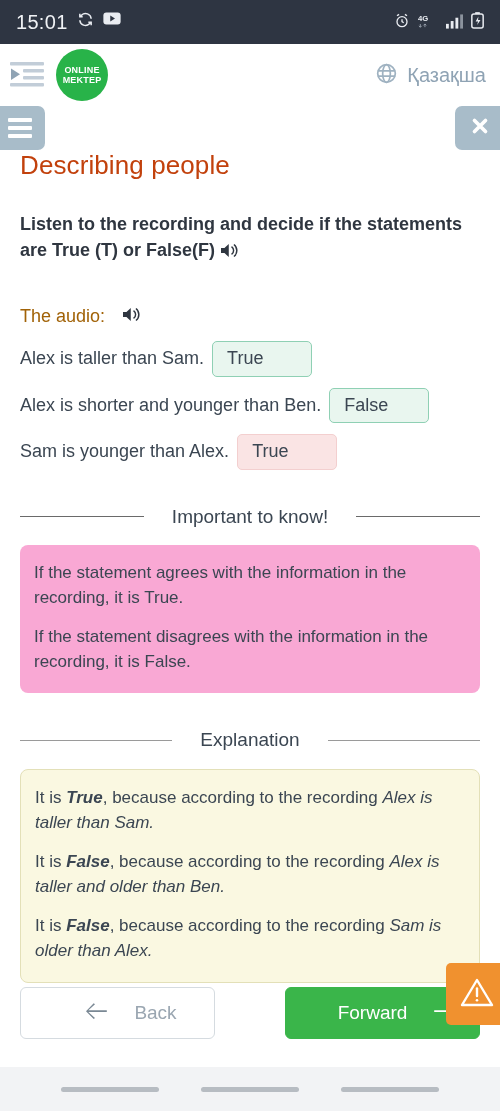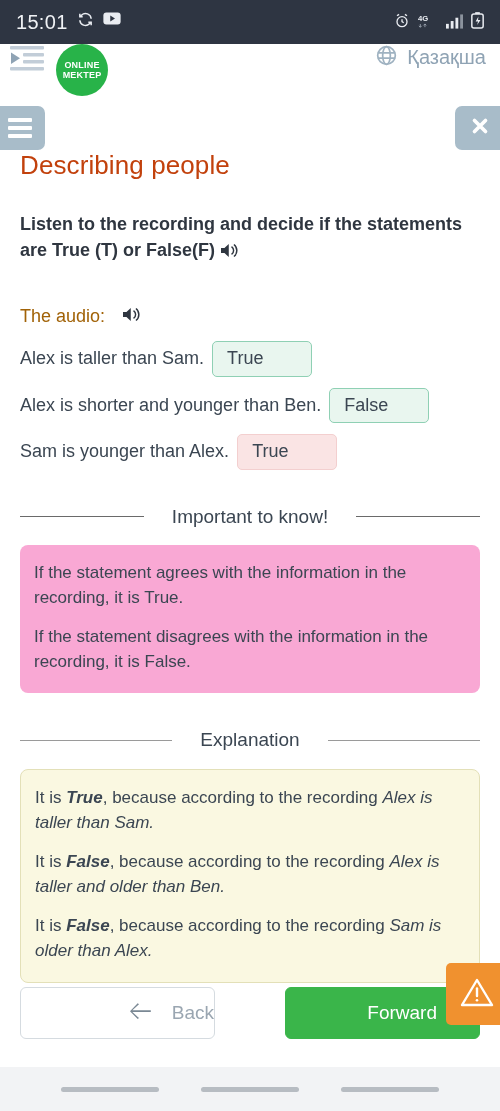--- a/index.html
+++ b/index.html
@@ -17,21 +17,21 @@
     display:flex; align-items:center; justify-content:space-between;
     padding: 0 16px;
   }
   .sb-left { display:flex; align-items:flex-start; gap:9px; }
   .sb-time { font-size:20px; letter-spacing:0.3px; color:#f0f2f5; }
   .sb-right { display:flex; align-items:flex-end; gap:8px; }
   .ic { display:block; }
 
   
   .appbar {
-    height: 62px; display:flex; align-items:flex-start;
+    height: 62px; display:flex; align-items:center;
     padding: 0 14px 0 10px; background:#fff;
   }
   .indent-icon { width:34px; height:30px; margin-right:12px; }
   .logo {
     width:52px; height:52px; border-radius:50%;
     background:#28b349; display:flex; flex-direction:column;
     align-items:center; justify-content:center; color:#fff;
     font-size:9px; font-weight:bold; line-height:1.12; letter-spacing:0.2px;
   }
   .spacer { flex:1; }
@@ -93,21 +93,21 @@
   .box-yellow b { font-weight:bold; font-style:italic; }
   .box-yellow i { font-style:italic; }
 
   
   .footer {
     position:absolute; left:0; right:0; bottom:72px;
     padding: 0 20px; display:flex; justify-content:space-between; align-items:center;
   }
   .btn-nav {
     height:52px; width:195px; border-radius:6px;
-    display:flex; align-items:center; justify-content:flex-end; gap:20px;
+    display:flex; align-items:center; justify-content:center; gap:26px;
     font-size:19px;
     padding-left:28px;
   }
   .btn-back { background:#fff; border:1px solid #d5dbe0; color:#9aa6b1; }
   .btn-fwd { background:#3ab54a; color:#fff; border:1px solid #3ab54a; }
   .fab-warn {
     position:absolute; right:-8px; bottom:14px;
     width:62px; height:62px; background:#f0912f; border-radius:5px;
     display:flex; align-items:center; justify-content:center;
   }

